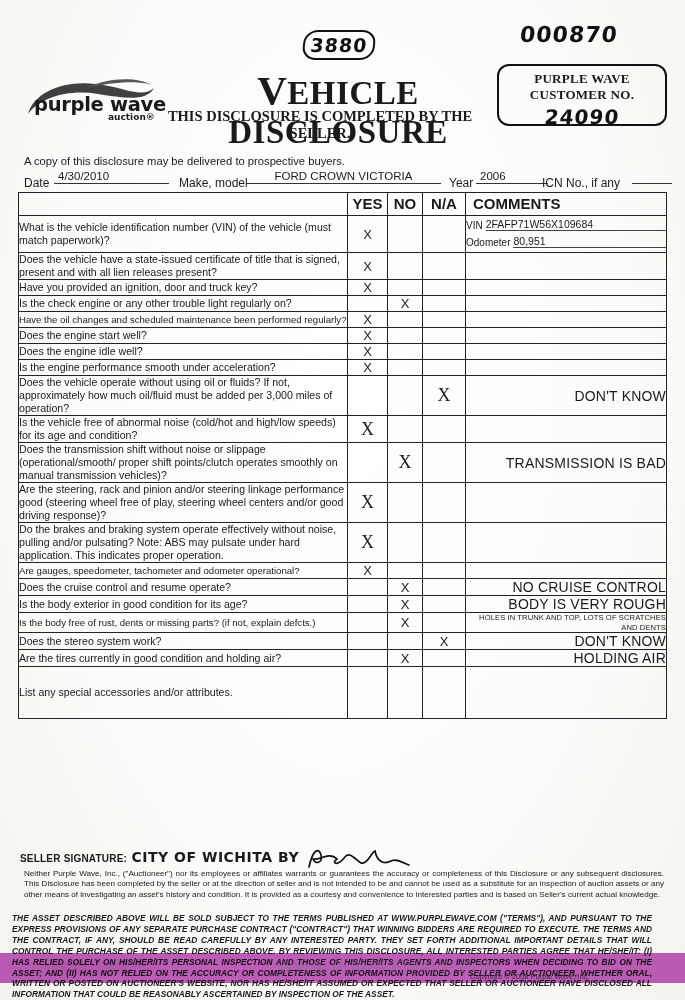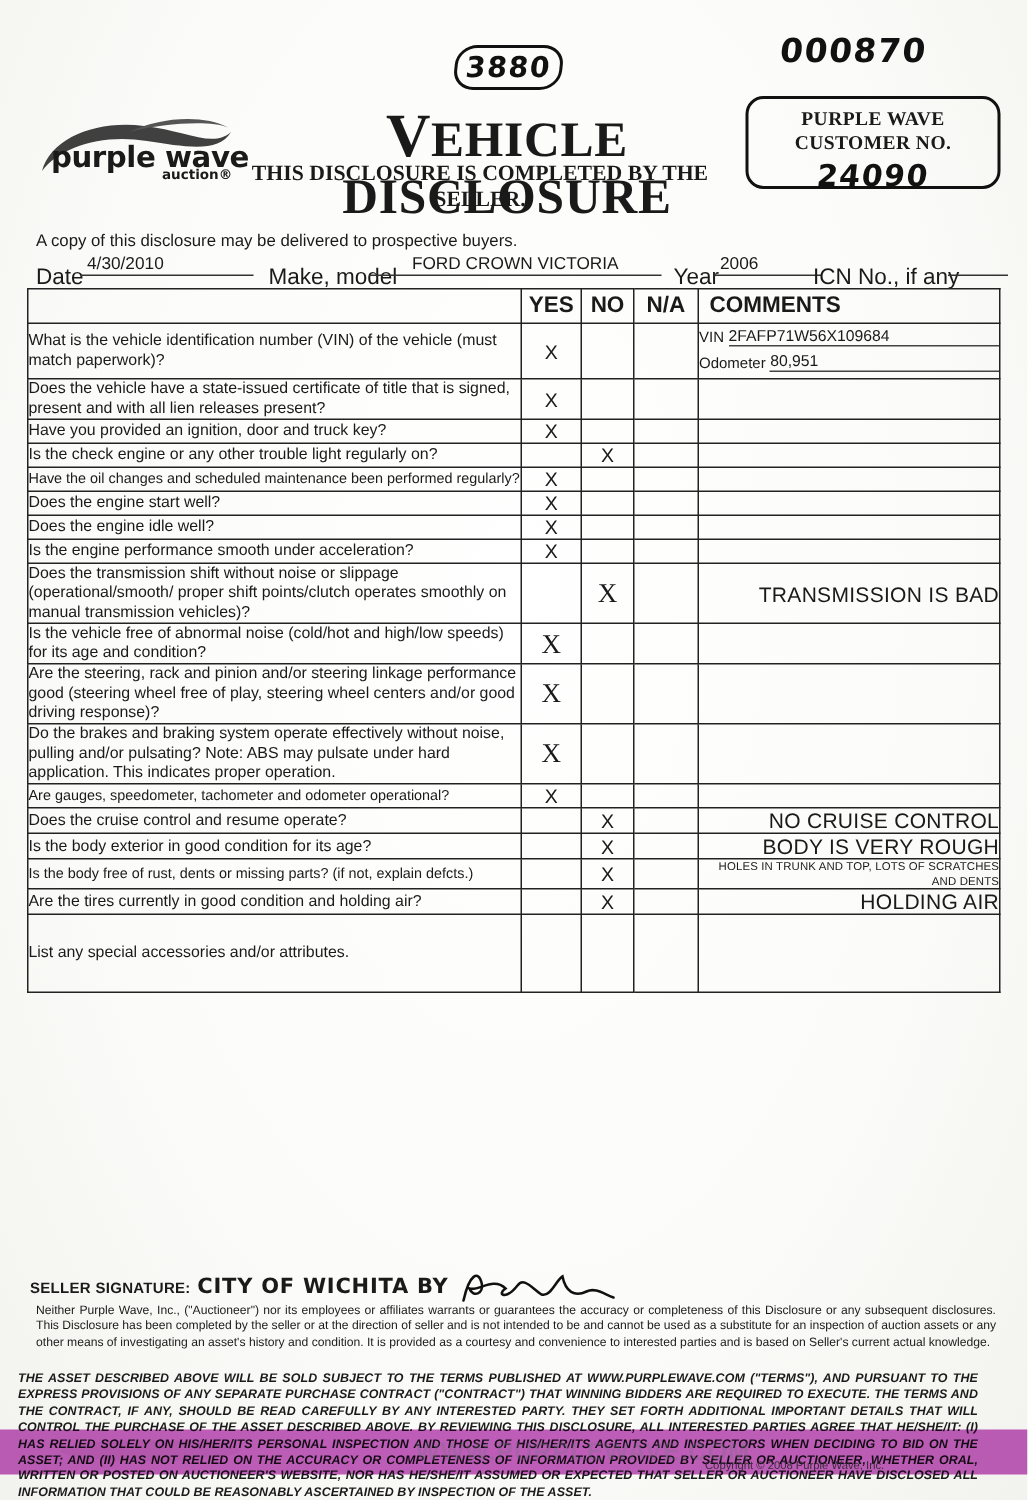--- a/index.html
+++ b/index.html
@@ -82,21 +82,21 @@
   }
   
   .intro {
     position:absolute; left:24px; width:645px;
     font-size:11.2px; line-height:14px;
   }
   #intro-l1 { top:140px; }
   #intro-l2 { top:154px; }
   
   .fieldrow { position:absolute; top:170px; left:24px; width:645px; height:22px; }
-  .flabel { position:absolute; font-size:15px; top:6px; }
+  .flabel { position:absolute; font-size:12px; top:6px; }
   .fval {
     position:absolute; top:0px; font-size:11.5px;
     font-family:"Liberation Sans", sans-serif;
     border-bottom:1px solid #333;
     padding:0 4px 1px 4px;
     text-align:left;
   }
   
   #disclosure-table {
     position:absolute; left:18px; top:192px;
@@ -303,34 +303,41 @@
           <td class="cm"></td>
         </tr>
         <tr>
           <td class="q">Is the engine performance smooth under acceleration?</td>
           <td class="mark">X</td>
           <td class="mark"></td>
           <td class="mark"></td>
           <td class="cm"></td>
         </tr>
         <tr>
-          <td class="q">Does the transmission shift without noise or slippage (operational/smooth/ proper shift points/clutch operates smoothly on manual transmission vehicles)?</td>
+          <td class="q">Does the vehicle operate without using oil or fluids?  If not, approximately how much oil/fluid must be added per 3,000 miles of operation?</td>
+          <td class="mark big"></td>
           <td class="mark big"></td>
           <td class="mark big">X</td>
-          <td class="mark big"></td>
-          <td class="cm">TRANSMISSION IS BAD</td>
+          <td class="cm">DON'T KNOW</td>
         </tr>
         <tr>
           <td class="q">Is the vehicle free of abnormal noise (cold/hot and high/low speeds) for its age and condition?</td>
           <td class="mark big">X</td>
           <td class="mark big"></td>
           <td class="mark big"></td>
           <td class="cm"></td>
         </tr>
         <tr>
+          <td class="q">Does the transmission shift without noise or slippage (operational/smooth/ proper shift points/clutch operates smoothly on manual transmission vehicles)?</td>
+          <td class="mark big"></td>
+          <td class="mark big">X</td>
+          <td class="mark big"></td>
+          <td class="cm">TRANSMISSION IS BAD</td>
+        </tr>
+        <tr>
           <td class="q">Are the steering, rack and pinion and/or steering linkage performance good (steering wheel free of play, steering wheel centers and/or good driving response)?</td>
           <td class="mark big">X</td>
           <td class="mark big"></td>
           <td class="mark big"></td>
           <td class="cm"></td>
         </tr>
         <tr>
           <td class="q">Do the brakes and braking system operate effectively without noise, pulling and/or pulsating? Note: ABS may pulsate under hard application.  This indicates proper operation.</td>
           <td class="mark big">X</td>
           <td class="mark big"></td>
@@ -357,20 +364,27 @@
           <td class="mark">X</td>
           <td class="mark"></td>
           <td class="cm">BODY IS VERY ROUGH</td>
         </tr>
         <tr>
           <td class="q small">Is the body free of rust, dents or missing parts? (if not, explain defcts.)</td>
           <td class="mark"></td>
           <td class="mark">X</td>
           <td class="mark"></td>
           <td class="cm tiny">HOLES IN TRUNK AND TOP, LOTS OF SCRATCHES AND DENTS</td>
+        </tr>
+        <tr>
+          <td class="q">Does the stereo system work?</td>
+          <td class="mark"></td>
+          <td class="mark"></td>
+          <td class="mark">X</td>
+          <td class="cm">DON'T KNOW</td>
         </tr>
         <tr>
           <td class="q">Are the tires currently in good condition and holding air?</td>
           <td class="mark"></td>
           <td class="mark">X</td>
           <td class="mark"></td>
           <td class="cm">HOLDING AIR</td>
         </tr>
         <tr>
           <td class="q" style="height: 52px;">List any special accessories and/or attributes.</td>

